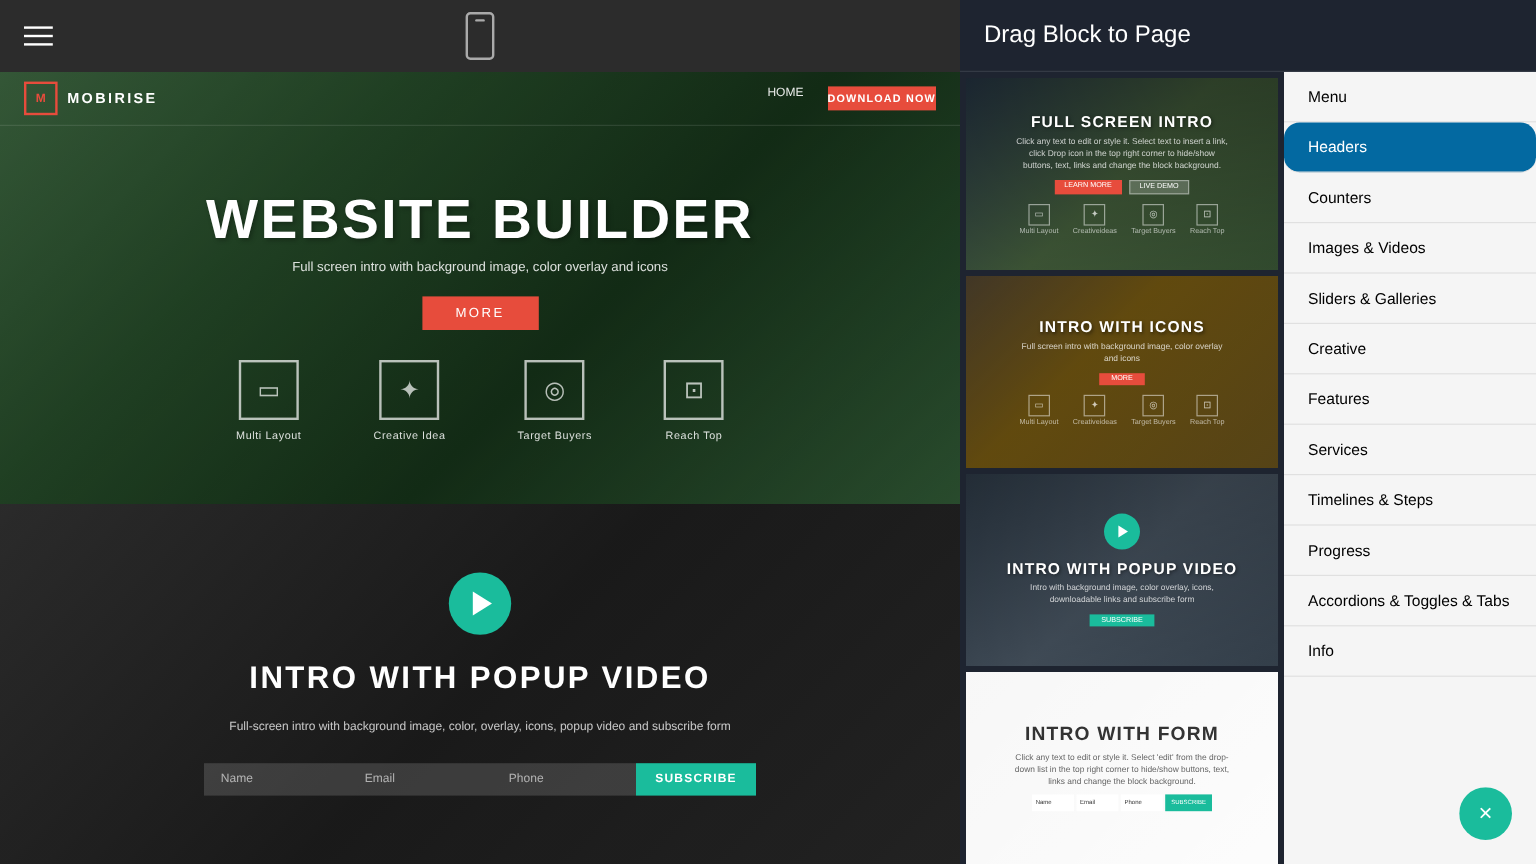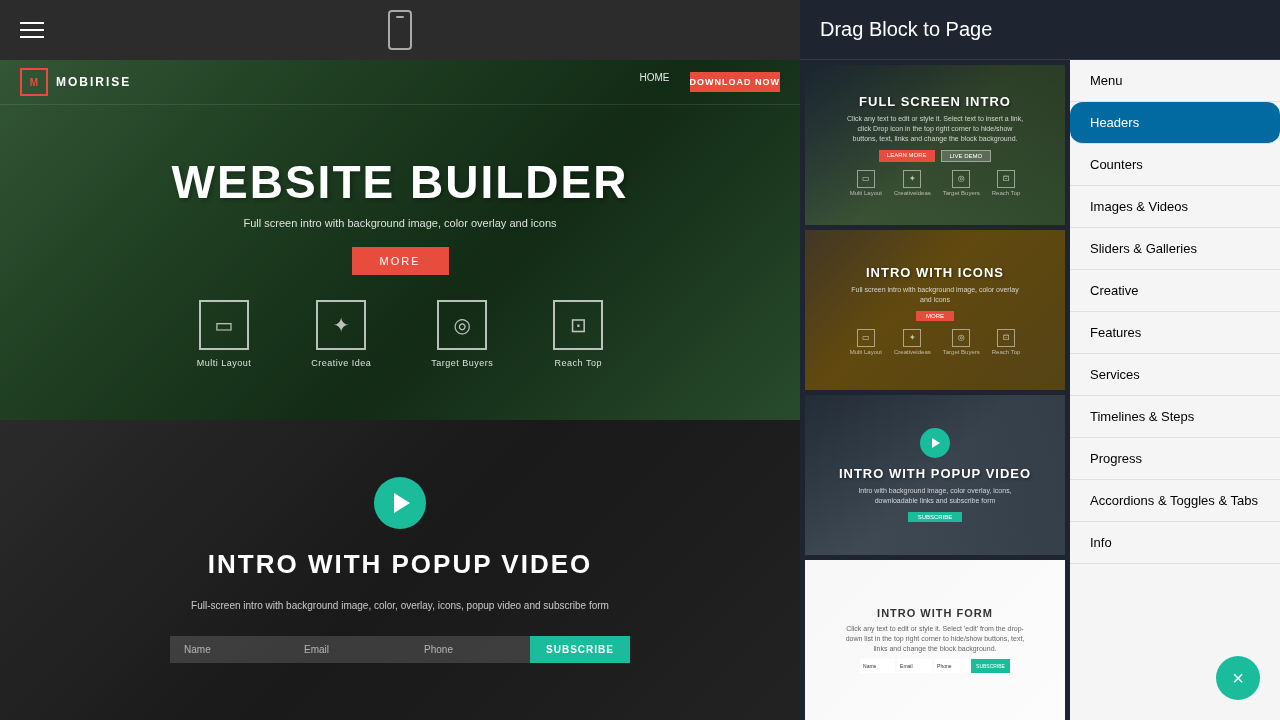--- a/index.html
+++ b/index.html
@@ -469,21 +469,21 @@
       height: 14px;
       padding: 0 5px;
       font-size: 5px;
       color: #fff;
       display: flex;
       align-items: center;
     }
 
     .thumb-label-dark {
       color: #333;
-      font-size: 11px;
+      font-size: 16px;
       font-weight: 700;
       letter-spacing: 1px;
       text-align: center;
       margin-bottom: 5px;
     }
 
     
     .nav-list-col {
       width: 210px;
       height: 660px;

